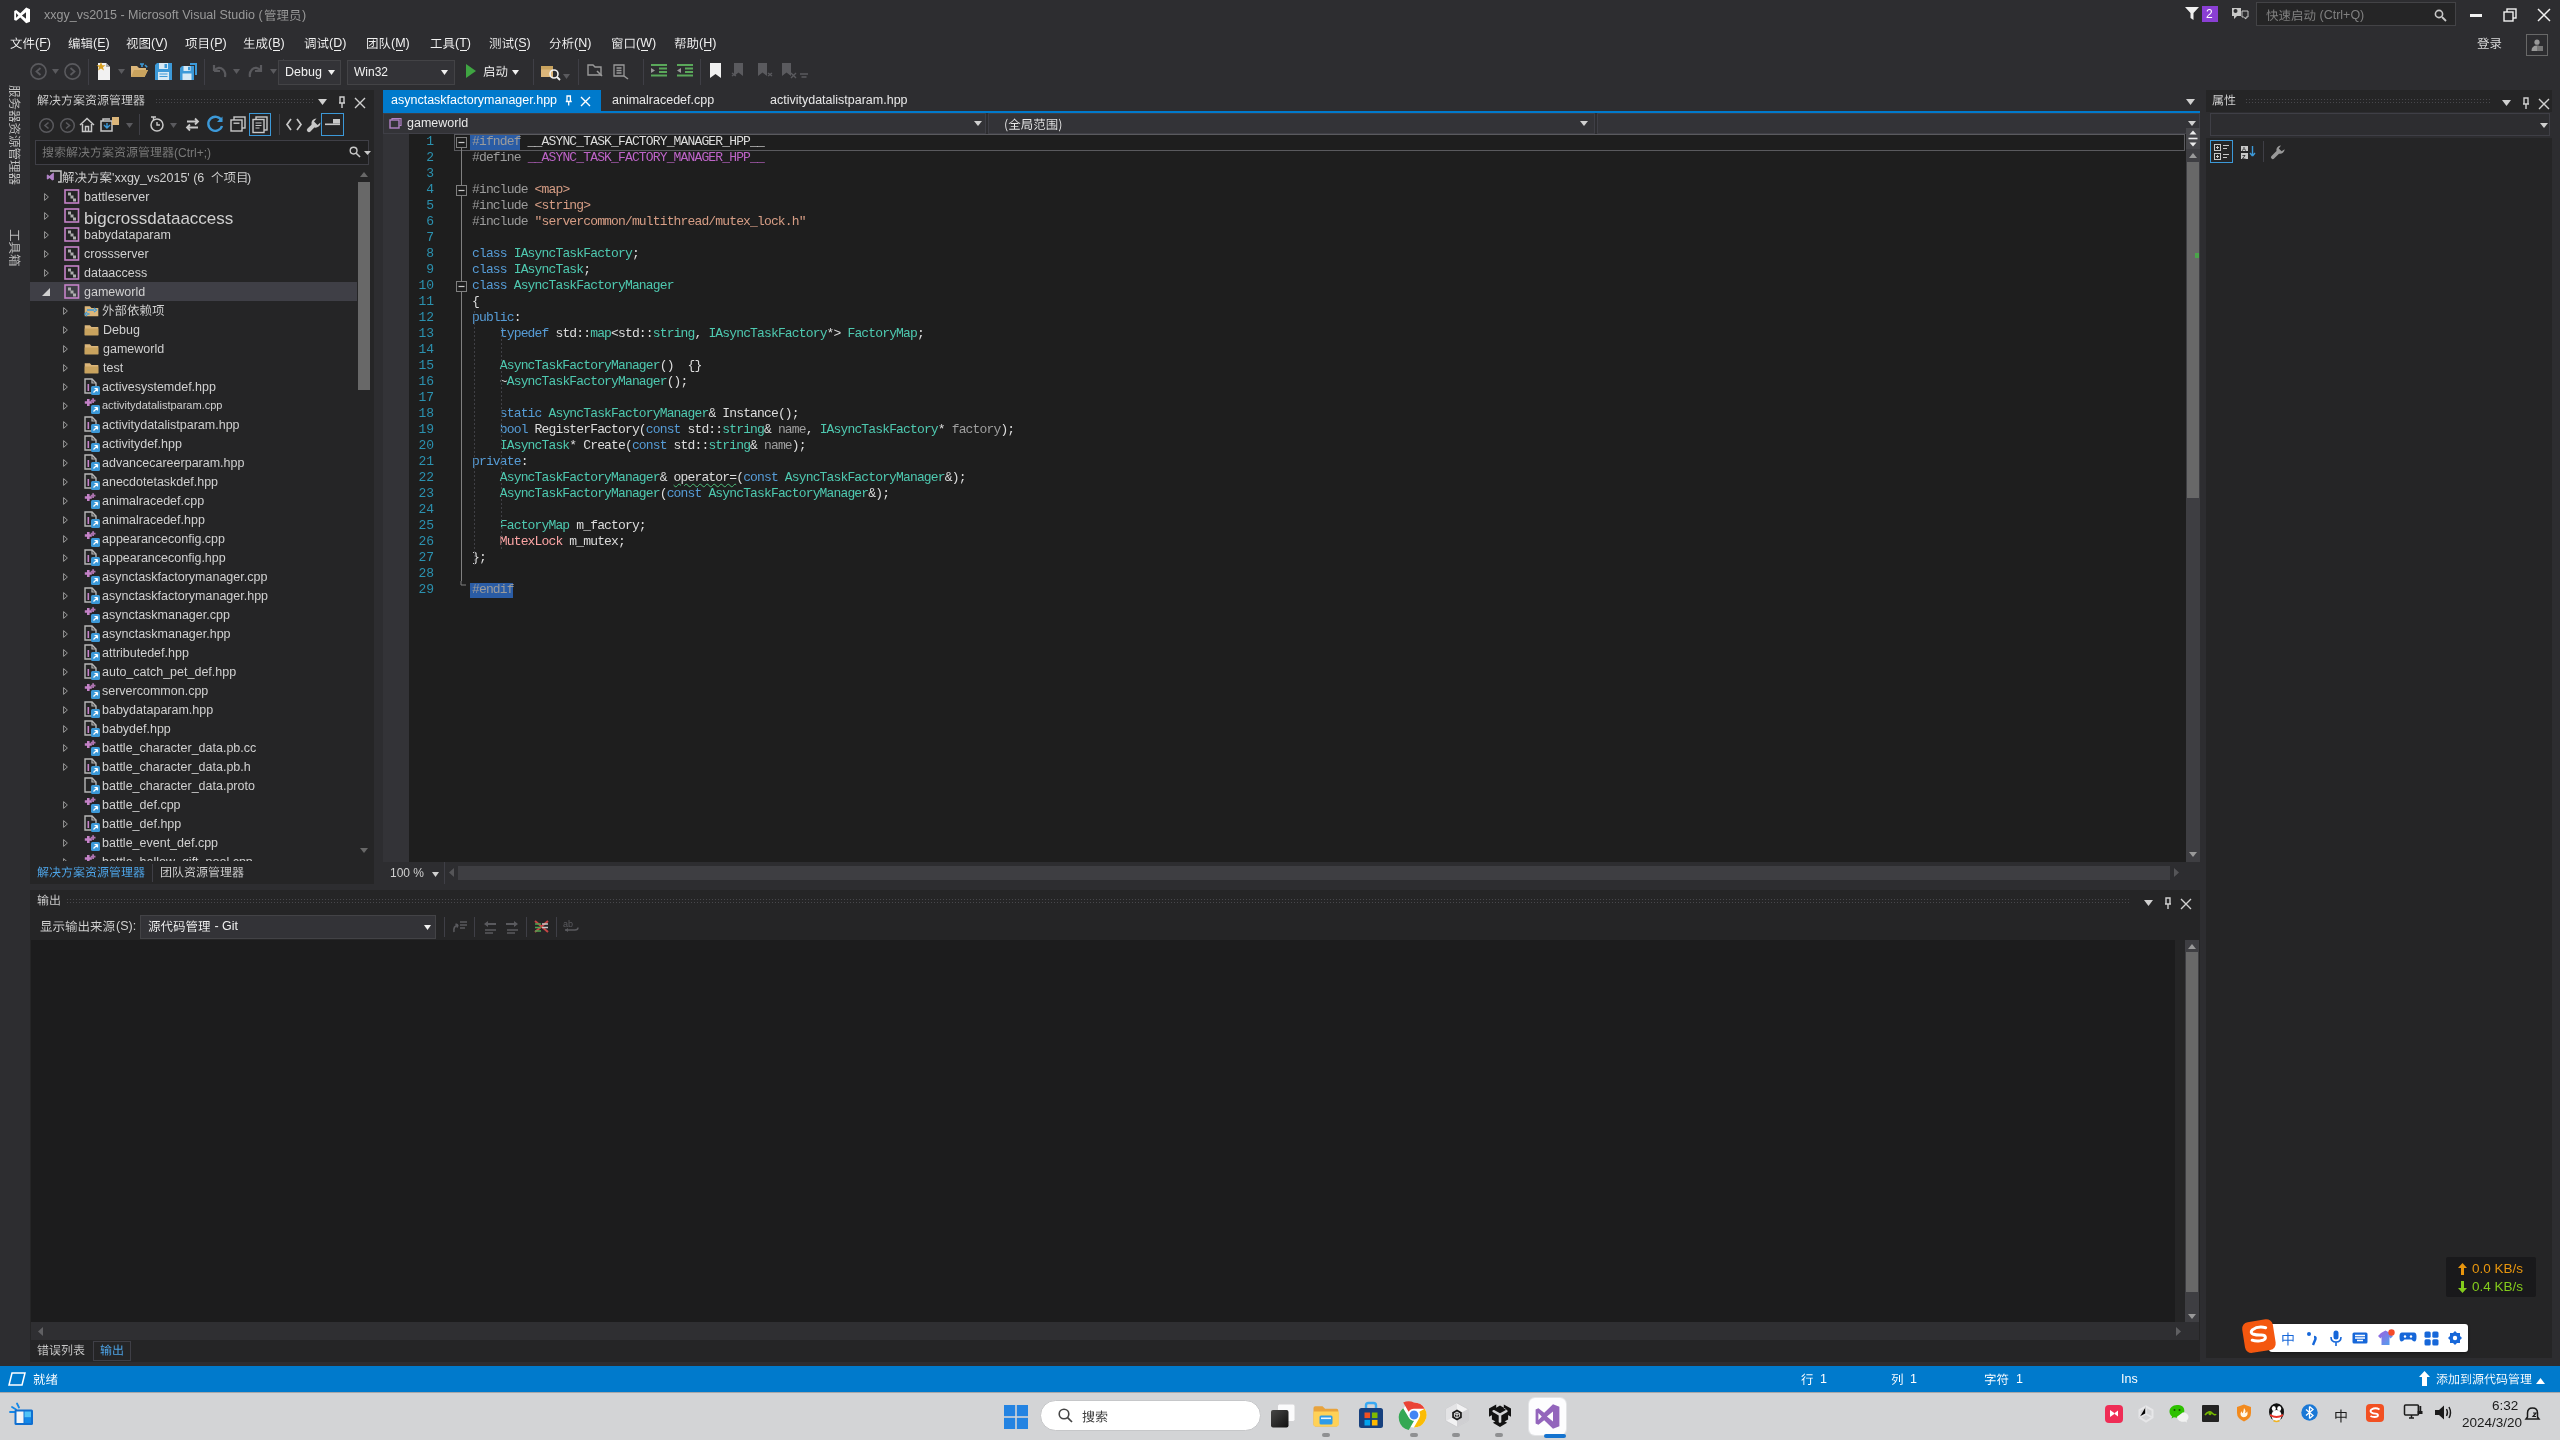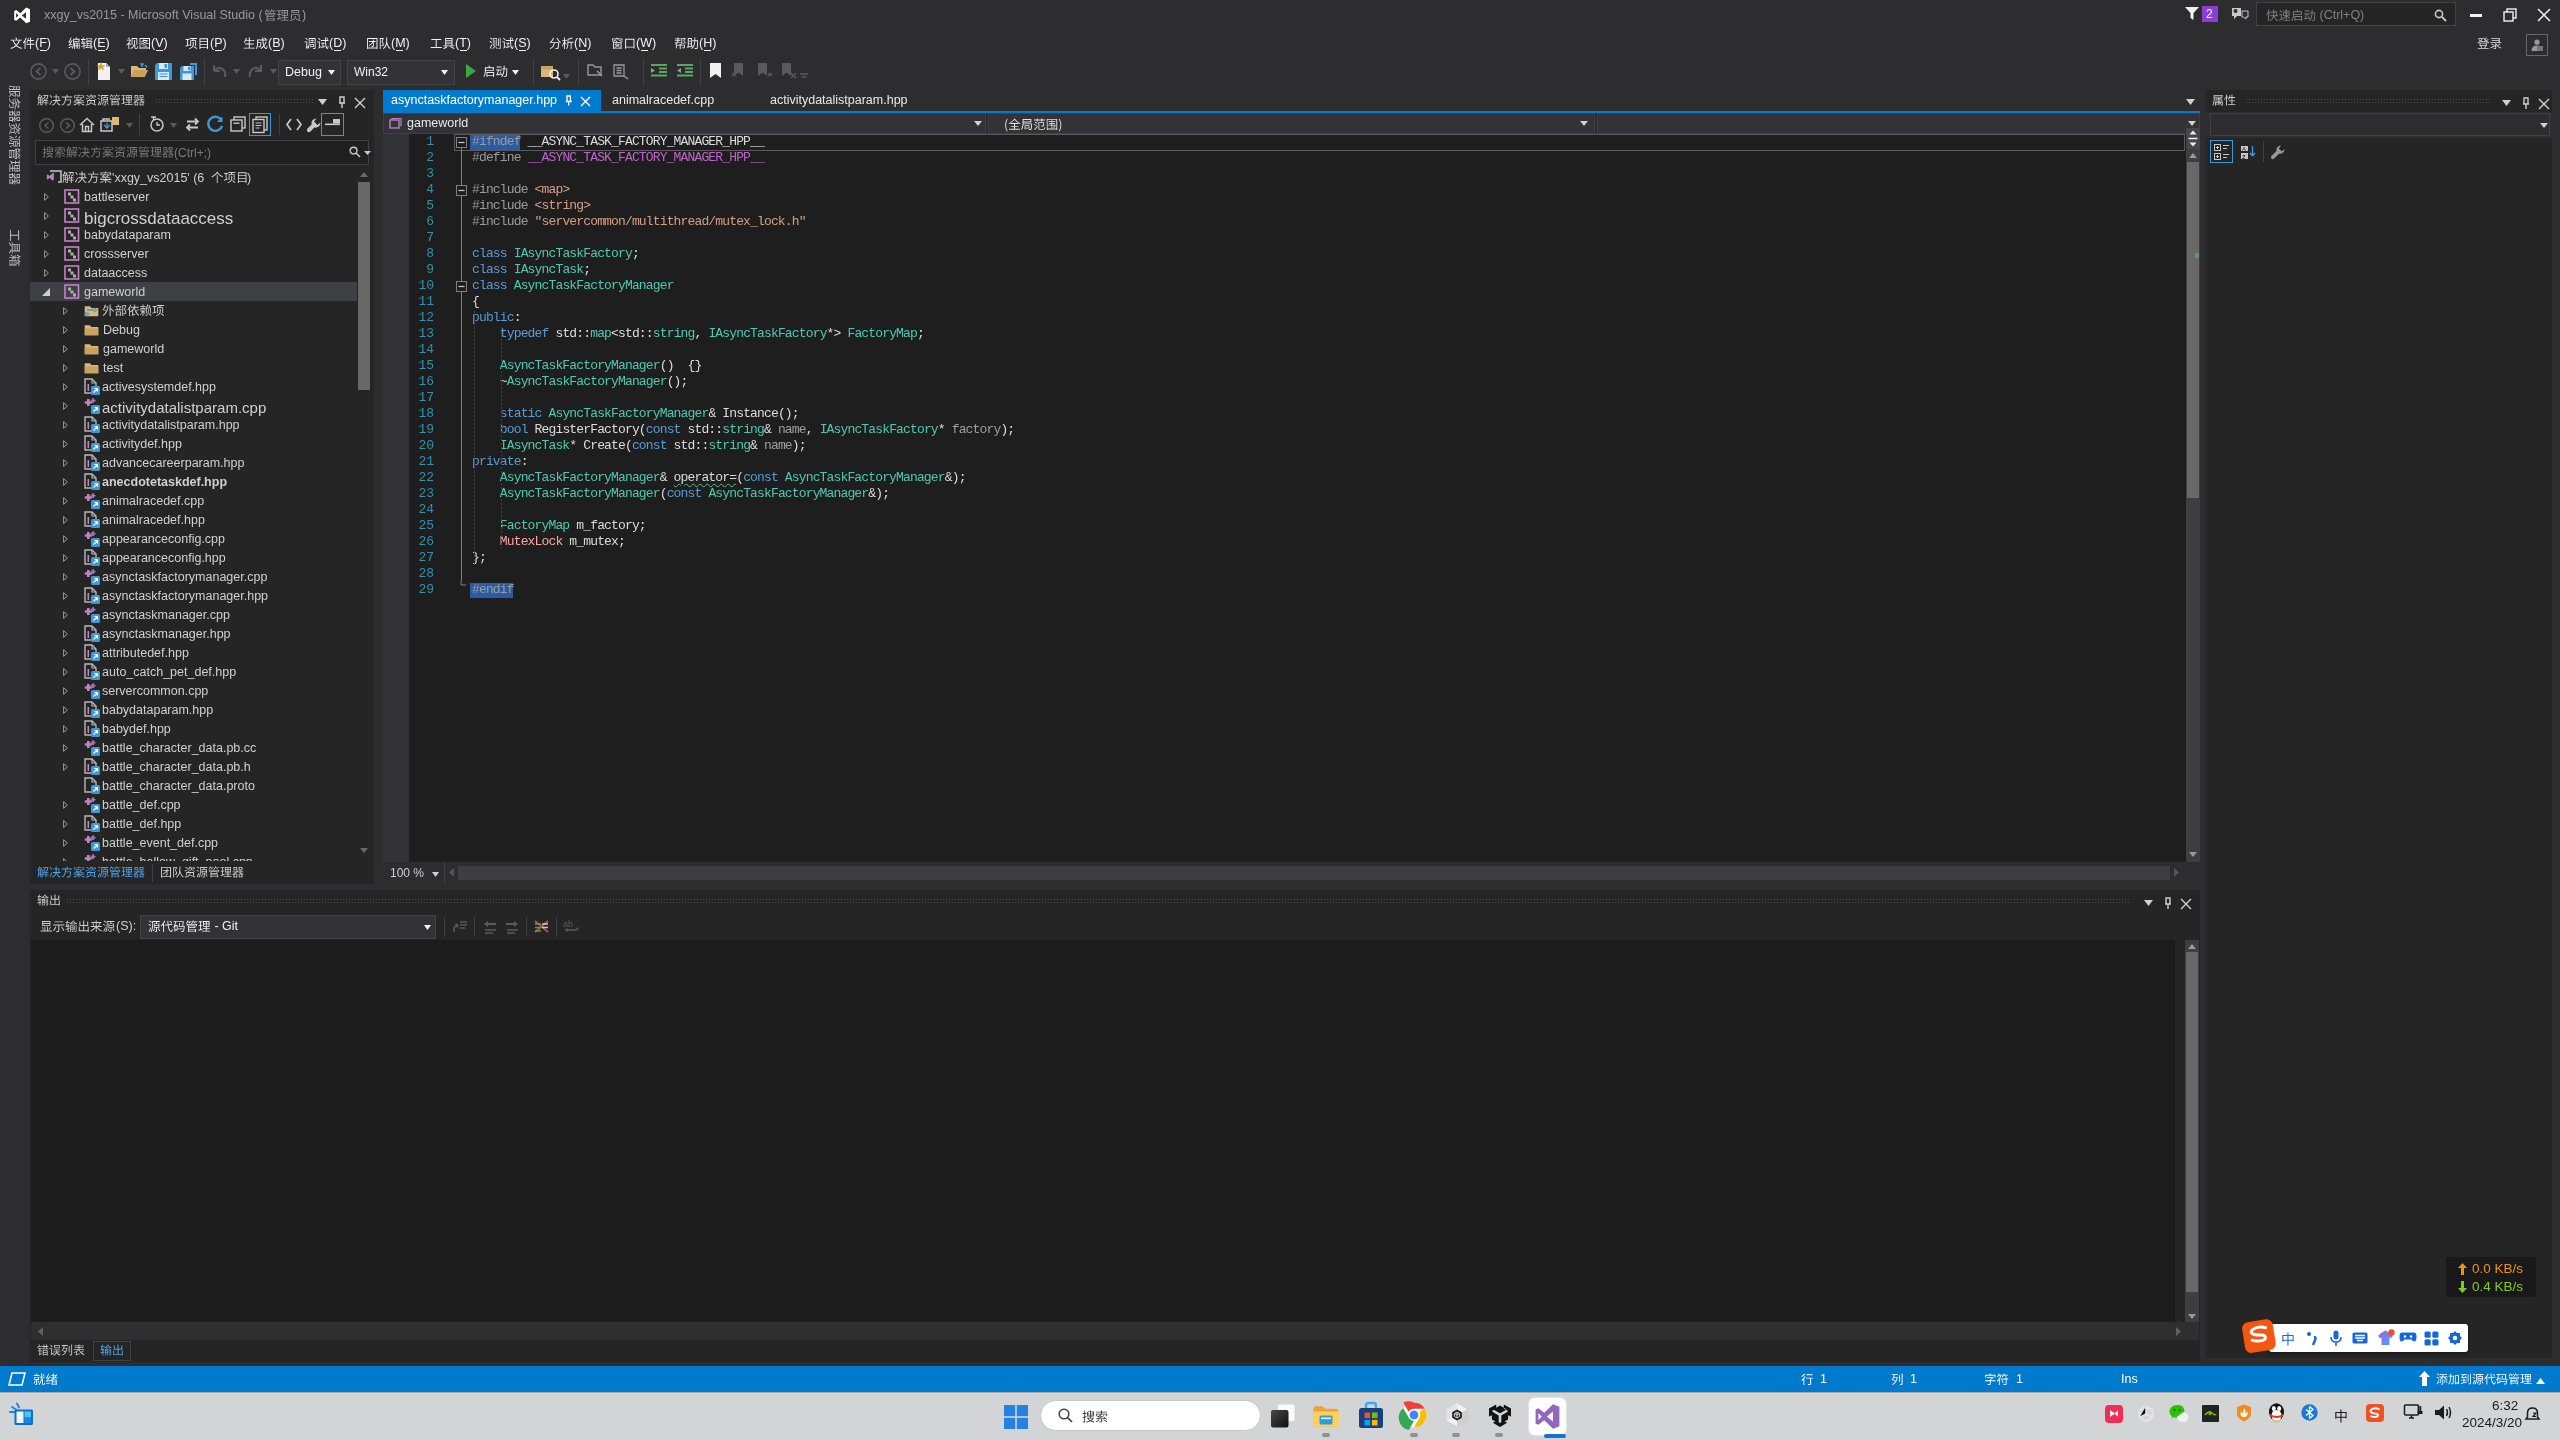--- a/index.html
+++ b/index.html
@@ -652,21 +652,21 @@
     <div class="ico" style="left:83px;top:397px">
       <svg width="17" height="18" viewBox="0 0 17 18">
         <path d="M4 2 h2.6 v2.2 h2.2 v2.6 h-2.2 v2.2 h-2.6 v-2.2 h-2.2 v-2.6 h2.2z" fill="#c582c8"></path>
         <path d="M9.2 1.2 h1.8 v1.5 h1.5 v1.8 h-1.5 v1.5 h-1.8 v-1.5 h-1.5 v-1.8 h1.5z" fill="#c582c8" opacity="0.85"></path>
         <g>
           <rect x="8" y="8" width="9" height="9" rx="1.5" fill="#3c99d8"></rect>
           <path d="M10.5 14.5 L14.5 10.5 M14.5 10.5 h-3 M14.5 10.5 v3" stroke="#ffffff" stroke-width="1.2" fill="none"></path>
         </g>
       </svg>
     </div>
-    <div class="lat" style="left:102px;top:399px;font-size:15px;color:#d0d0d0;">activitydatalistparam.cpp</div>
+    <div class="lat" style="left:102px;top:399px;font-size:11px;color:#d0d0d0;">activitydatalistparam.cpp</div>
     <div class="ico" style="left:63px;top:421px">
       <svg width="5" height="8" viewBox="0 0 5 8">
         <path d="M0.6 0.6 L4.4 4 L0.6 7.4 Z" fill="none" stroke="#9a9a9a" stroke-width="1"></path>
       </svg>
     </div>
     <div class="ico" style="left:83px;top:416px">
       <svg width="17" height="18" viewBox="0 0 17 18">
         <path d="M2 1 h7 l4 4 v10 h-11z" fill="none" stroke="#b8b8b8" stroke-width="1.4"></path>
         <path d="M9 1 l0 4 4 0" fill="none" stroke="#b8b8b8" stroke-width="1.2"></path>
         <rect x="4.5" y="6" width="1.6" height="7" fill="#c582c8"></rect>
@@ -720,21 +720,21 @@
       <svg width="17" height="18" viewBox="0 0 17 18">
         <path d="M2 1 h7 l4 4 v10 h-11z" fill="none" stroke="#b8b8b8" stroke-width="1.4"></path>
         <path d="M9 1 l0 4 4 0" fill="none" stroke="#b8b8b8" stroke-width="1.2"></path>
         <rect x="4.5" y="6" width="1.6" height="7" fill="#c582c8"></rect>
         <g>
           <rect x="8" y="8" width="9" height="9" rx="1.5" fill="#3c99d8"></rect>
           <path d="M10.5 14.5 L14.5 10.5 M14.5 10.5 h-3 M14.5 10.5 v3" stroke="#ffffff" stroke-width="1.2" fill="none"></path>
         </g>
       </svg>
     </div>
-    <div class="lat" style="left:102px;top:475px;font-size:12.5px;color:#d0d0d0;font-weight:bold;">anecdotetaskdef.hpp</div>
+    <div class="lat" style="left:102px;top:475px;font-size:12.5px;color:#d0d0d0;">anecdotetaskdef.hpp</div>
     <div class="ico" style="left:63px;top:497px">
       <svg width="5" height="8" viewBox="0 0 5 8">
         <path d="M0.6 0.6 L4.4 4 L0.6 7.4 Z" fill="none" stroke="#9a9a9a" stroke-width="1"></path>
       </svg>
     </div>
     <div class="ico" style="left:83px;top:492px">
       <svg width="17" height="18" viewBox="0 0 17 18">
         <path d="M4 2 h2.6 v2.2 h2.2 v2.6 h-2.2 v2.2 h-2.6 v-2.2 h-2.2 v-2.6 h2.2z" fill="#c582c8"></path>
         <path d="M9.2 1.2 h1.8 v1.5 h1.5 v1.8 h-1.5 v1.5 h-1.8 v-1.5 h-1.5 v-1.8 h1.5z" fill="#c582c8" opacity="0.85"></path>
         <g>

